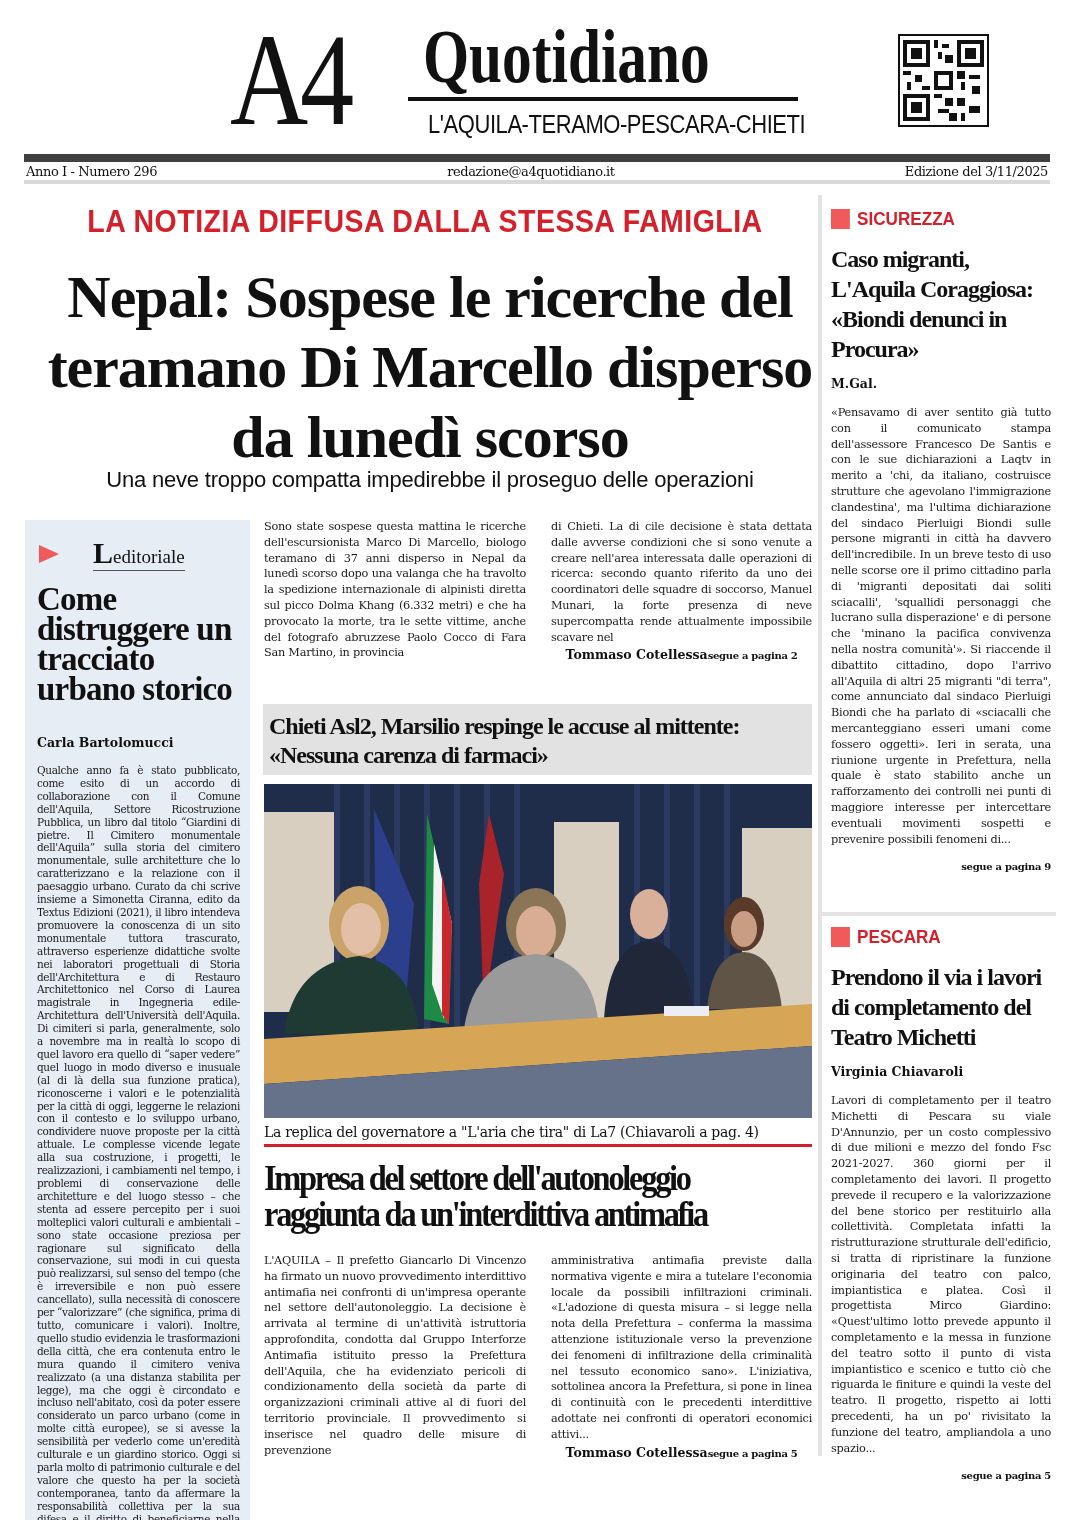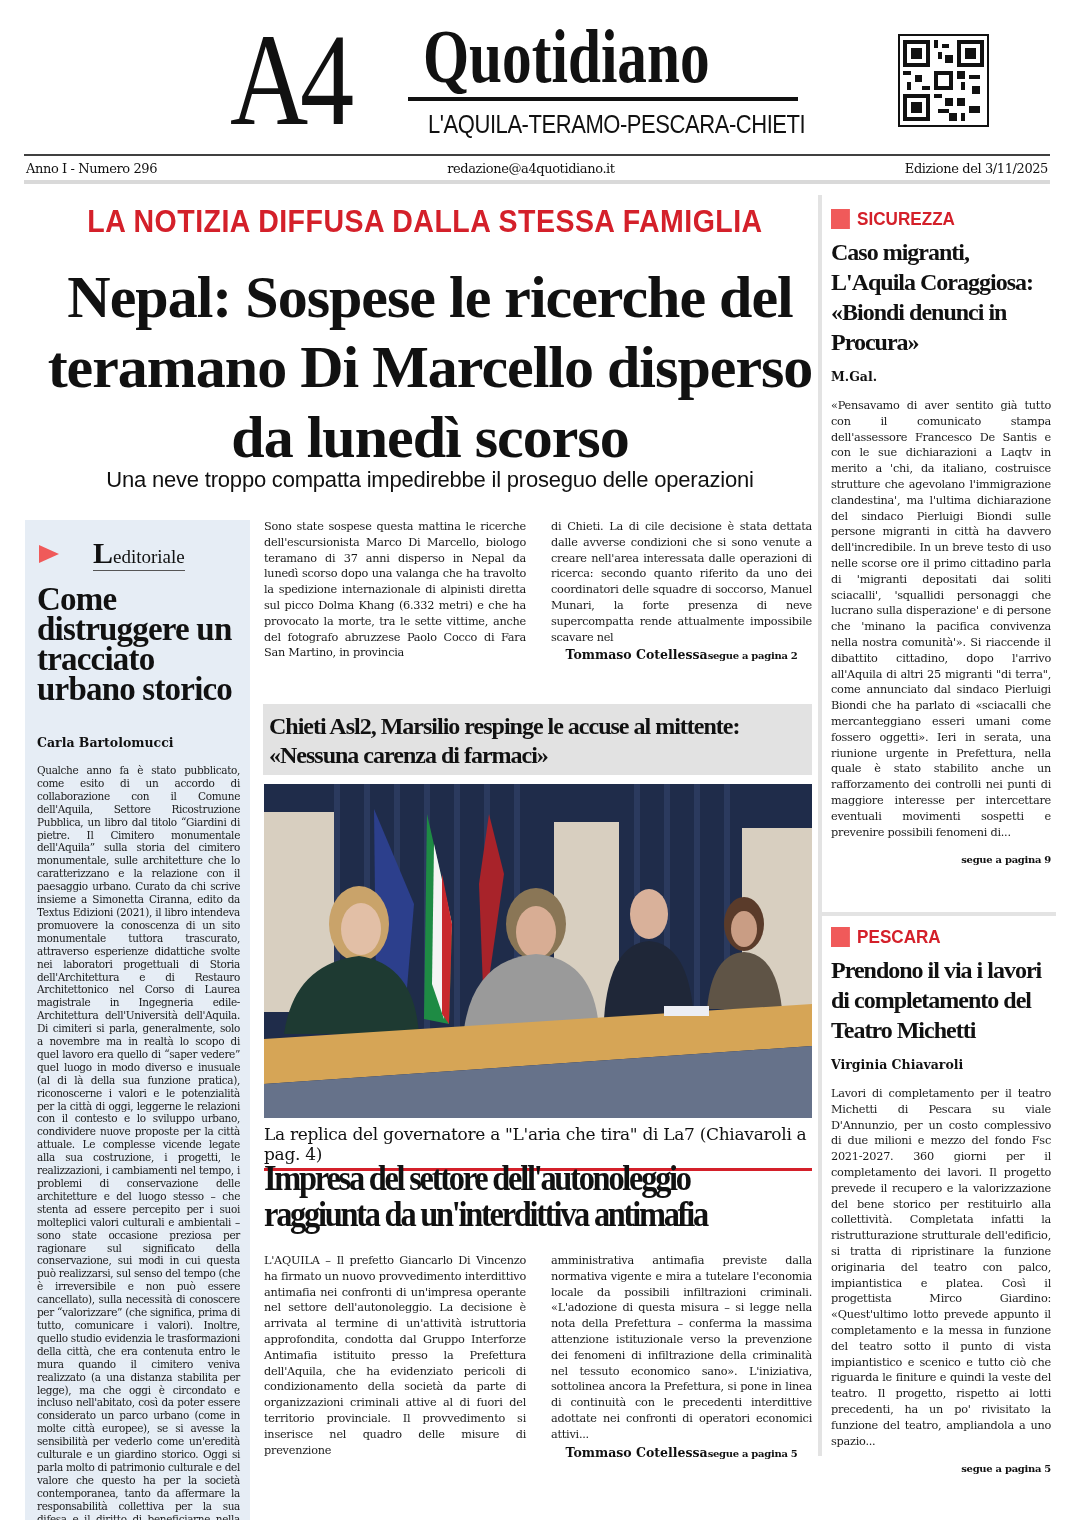--- a/index.html
+++ b/index.html
@@ -7,21 +7,21 @@
 
   
   .masthead { position: absolute; left: 0; top: 0; width: 1074px; height: 150px; }
   .logo-a4 { position: absolute; left: 230px; top: 14px; font-family: "Liberation Serif", serif; font-size: 132px; line-height: 1; letter-spacing: -10px; transform: scaleX(0.82); transform-origin: left top; color: #111; }
   .logo-name { position: absolute; left: 423px; top: 18px; font-family: "Liberation Serif", serif; font-weight: bold; font-size: 76px; line-height: 1; transform: scaleX(0.78); transform-origin: left top; color: #111; }
   .logo-rule { position: absolute; left: 408px; top: 97px; width: 390px; height: 4px; background: #111; }
   .logo-sub { position: absolute; left: 428px; top: 110px; font-family: "Liberation Sans", sans-serif; font-size: 25px; letter-spacing: -0.5px; transform: scaleX(0.88); transform-origin: left top; color: #111; }
   .qr { position: absolute; left: 898px; top: 34px; width: 91px; height: 93px; border: 2px solid #111; background: #fff; padding: 3px; }
   .qr svg { width: 100%; height: 100%; }
 
-  .infobar { position: absolute; left: 24px; top: 154px; width: 1026px; height: 30px; border-top: 2px solid #404040; border-bottom: 4px solid #d9d9d9; display: flex; justify-content: space-between; align-items: center; font-size: 13px; padding: 0 2px; }
+  .infobar { position: absolute; left: 24px; top: 154px; width: 1026px; height: 30px; border-top: 8px solid #404040; border-bottom: 4px solid #d9d9d9; display: flex; justify-content: space-between; align-items: center; font-size: 13px; padding: 0 2px; }
   .infobar span { font-family: "DejaVu Serif", serif; letter-spacing: -0.4px; }
 
   
   .kicker { position: absolute; left: 40px; top: 204px; width: 770px; text-align: center; font-family: "Liberation Sans", sans-serif; font-weight: bold; font-size: 31px; color: #d4202a; transform: scaleX(0.92); letter-spacing: 0.5px; }
   .lead-title { position: absolute; left: 40px; top: 262px; width: 780px; text-align: center; font-family: "Liberation Serif", serif; font-weight: bold; font-size: 60px; line-height: 70px; letter-spacing: -1px; }
   .lead-sub { position: absolute; left: 40px; top: 467px; width: 780px; text-align: center; font-family: Liberation Sans, sans-serif; font-size: 22px; letter-spacing: -0.2px; }
 
   .body-text { font-family: "DejaVu Serif", serif; font-size: 11.3px; line-height: 15.8px; text-align: justify; letter-spacing: -0.25px; color: #1a1a1a; }
   .byline { font-family: "DejaVu Serif", serif; font-weight: bold; font-size: 12.5px; }
   .segue { font-family: "DejaVu Serif", serif; font-weight: bold; font-size: 10px; letter-spacing: -0.3px; }
@@ -39,33 +39,33 @@
   .ed-segue { position: absolute; right: 8px; bottom: 20px; }
 
   
   .lead-col1 { position: absolute; left: 264px; top: 519px; width: 262px; }
   .lead-col2 { position: absolute; left: 551px; top: 519px; width: 261px; }
   .lead-foot { display: flex; justify-content: center; align-items: baseline; margin-top: 2px; }
 
   
   .chieti-box { position: absolute; left: 263px; top: 704px; width: 549px; height: 71px; background: #e2e2e2; padding: 8px 6px; font-family: "Liberation Serif", serif; font-weight: bold; font-size: 24px; line-height: 29px; letter-spacing: -1px; }
   .photo { position: absolute; left: 264px; top: 784px; width: 548px; height: 334px; overflow: hidden; background: #2a3550; }
-  .caption { position: absolute; left: 264px; top: 1124px; width: 548px; font-family: "DejaVu Serif", serif; font-size: 17px; letter-spacing: -0.3px; padding-bottom: 4px; border-bottom: 3px solid #d4202a; }
+  .caption { position: absolute; left: 264px; top: 1124px; width: 548px; font-family: "DejaVu Serif", serif; font-size: 14px; letter-spacing: -0.3px; padding-bottom: 4px; border-bottom: 3px solid #d4202a; }
 
   
   .auto-title { position: absolute; left: 264px; top: 1160px; width: 560px; font-family: "Liberation Serif", serif; font-weight: bold; font-size: 36px; line-height: 36px; letter-spacing: -2.5px; transform: scaleX(0.9); transform-origin: left top; }
   .auto-col1 { position: absolute; left: 264px; top: 1253px; width: 262px; }
   .auto-col2 { position: absolute; left: 551px; top: 1253px; width: 261px; }
 
   
   .vline { position: absolute; left: 818px; width: 4px; background: #e3e3e3; }
   .right-sec { position: absolute; left: 831px; width: 220px; }
   .sec-label { display: flex; align-items: center; gap: 8px; font-family: "Liberation Sans", sans-serif; font-weight: bold; font-size: 19px; color: #d4202a; transform: scaleX(0.9); transform-origin: left center; }
   .sec-label i { display: inline-block; width: 21px; height: 20px; background: #f05a5a; }
-  .right-title { font-family: "Liberation Serif", serif; font-size: 24px; line-height: 30px; letter-spacing: -1px; margin-top: 7px; }
+  .right-title { font-family: "Liberation Serif", serif; font-size: 24px; line-height: 30px; letter-spacing: -1px; margin-top: 14px; }
   .right-author { margin-top: 12px; }
   .right-body { margin-top: 14px; }
   .right-segue { text-align: right; margin-top: 14px; }
   .hsep { position: absolute; left: 818px; top: 912px; width: 238px; height: 4px; background: #e3e3e3; }
 </style>
 </head>
 <body>
 
 <header class="masthead">
   <div class="logo-a4">A4</div>

